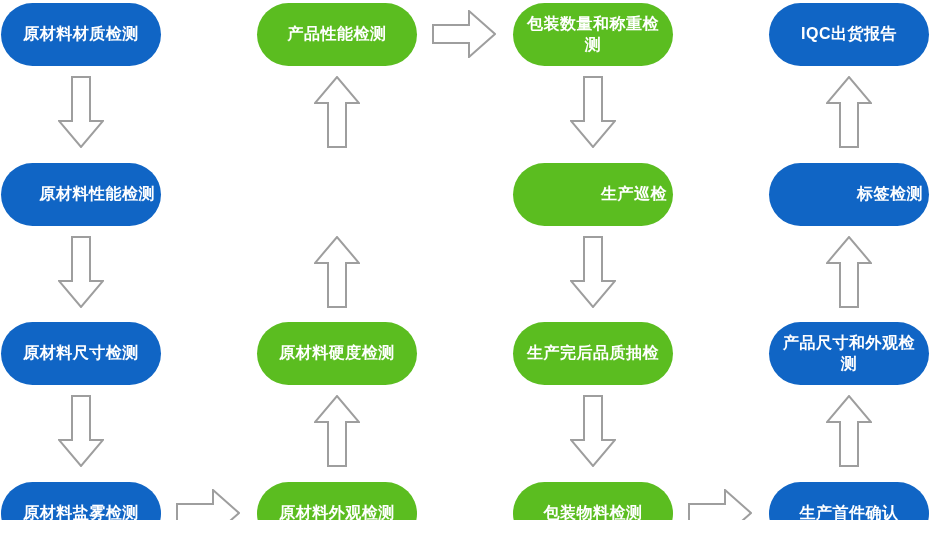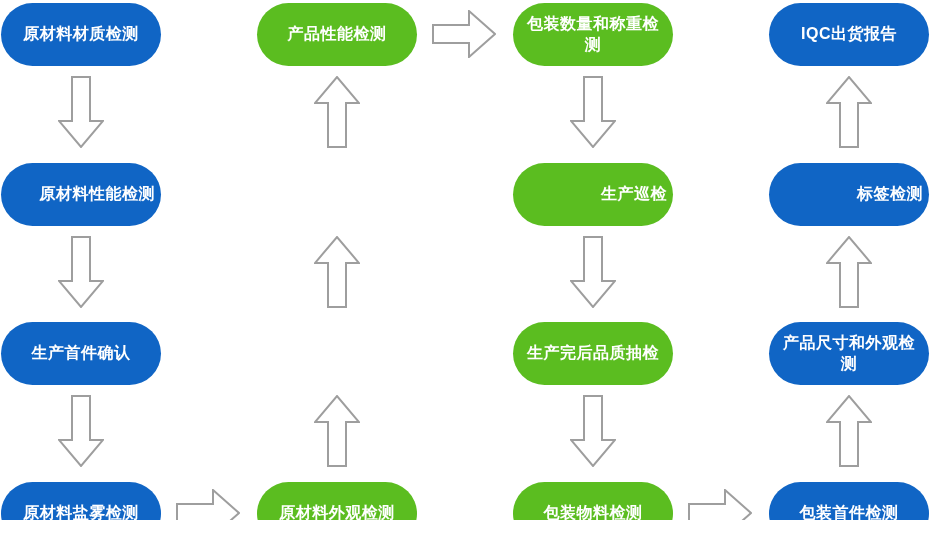--- a/index.html
+++ b/index.html
@@ -55,28 +55,31 @@
 
 <div class="canvas" style="--node-blue: #1065C5; --node-green: #5BBD20; --node-text: #FFFFFF; --arrow-stroke: #9E9E9E; --arrow-fill: #FFFFFF; background: rgb(255, 255, 255);">
 
   <div class="node c0 r0" data-color="blue">
     <span>原材料材质检测</span>
   </div>
   <div class="node c0 r1" data-color="blue">
     <span>原材料性能检测</span>
   </div>
   <div class="node c0 r2" data-color="blue">
-    <span>生产首件确认</span>
+    <span>原材料尺寸检测</span>
   </div>
   <div class="node c0 r3" data-color="blue">
     <span>原材料盐雾检测</span>
   </div>
 
   <div class="node c1 r0" data-color="green">
     <span>产品性能检测</span>
+  </div>
+  <div class="node c1 r2" data-color="green">
+    <span>原材料硬度检测</span>
   </div>
   <div class="node c1 r3" data-color="green">
     <span>原材料外观检测</span>
   </div>
 
   <div class="node c2 r0" data-color="green">
     <span>包装数量和称重检测</span>
   </div>
   <div class="node c2 r1" data-color="green">
     <span>生产巡检</span>
@@ -91,21 +94,21 @@
   <div class="node c3 r0" data-color="blue">
     <span>IQC出货报告</span>
   </div>
   <div class="node c3 r1" data-color="blue">
     <span>标签检测</span>
   </div>
   <div class="node c3 r2" data-color="blue">
     <span>产品尺寸和外观检测</span>
   </div>
   <div class="node c3 r3" data-color="blue">
-    <span>包装首件检测</span>
+    <span>生产首件确认</span>
   </div>
 
   <div class="varrow vx0 vg0">
     <svg viewBox="0 0 46 72">
         <polygon class="outline-arrow" points="14,1 32,1 32,45 45,45 23,71 1,45 14,45"></polygon>
       </svg>
   </div>
   <div class="varrow vx0 vg1">
     <svg viewBox="0 0 46 72">
         <polygon class="outline-arrow" points="14,1 32,1 32,45 45,45 23,71 1,45 14,45"></polygon>

